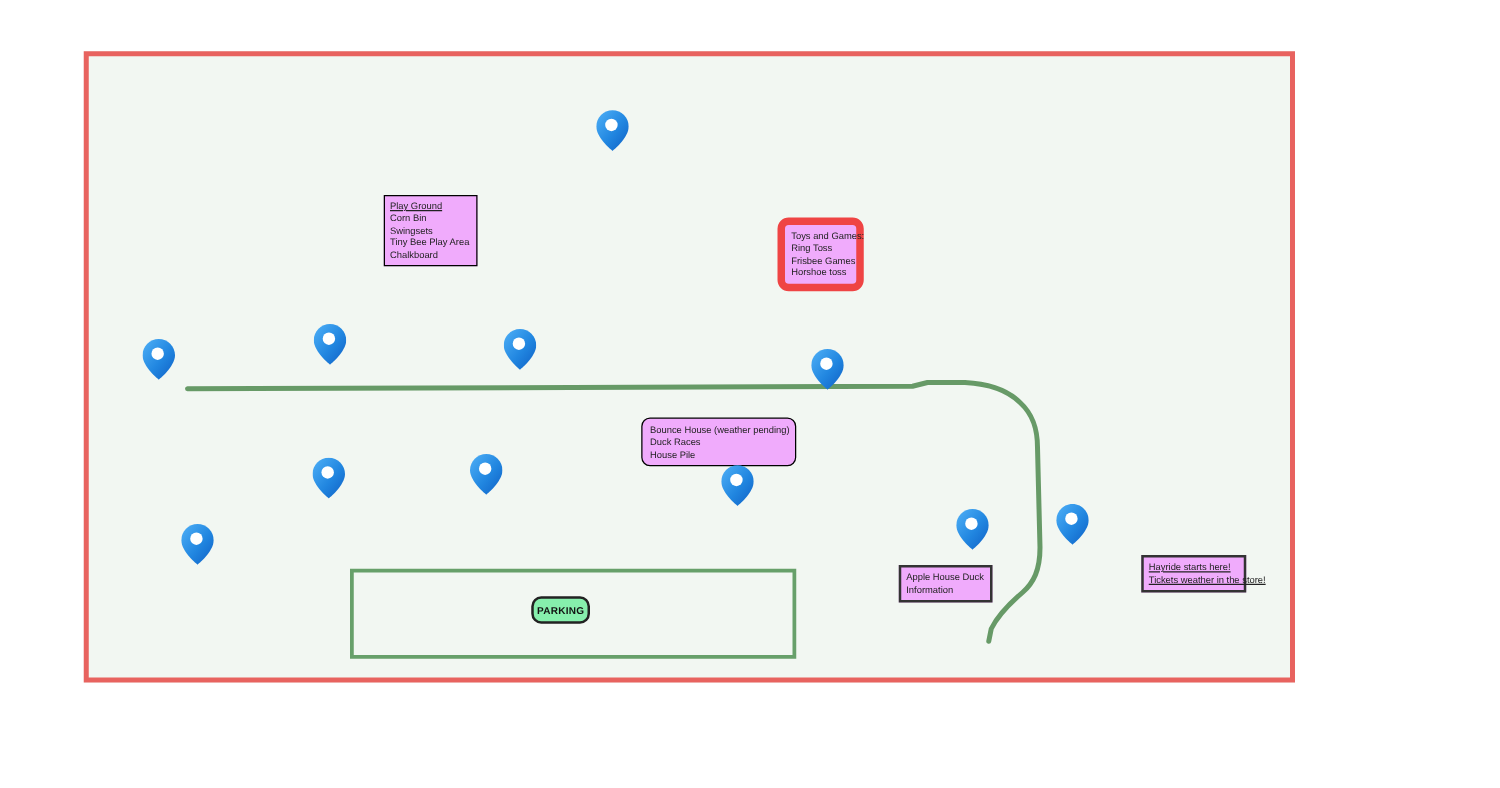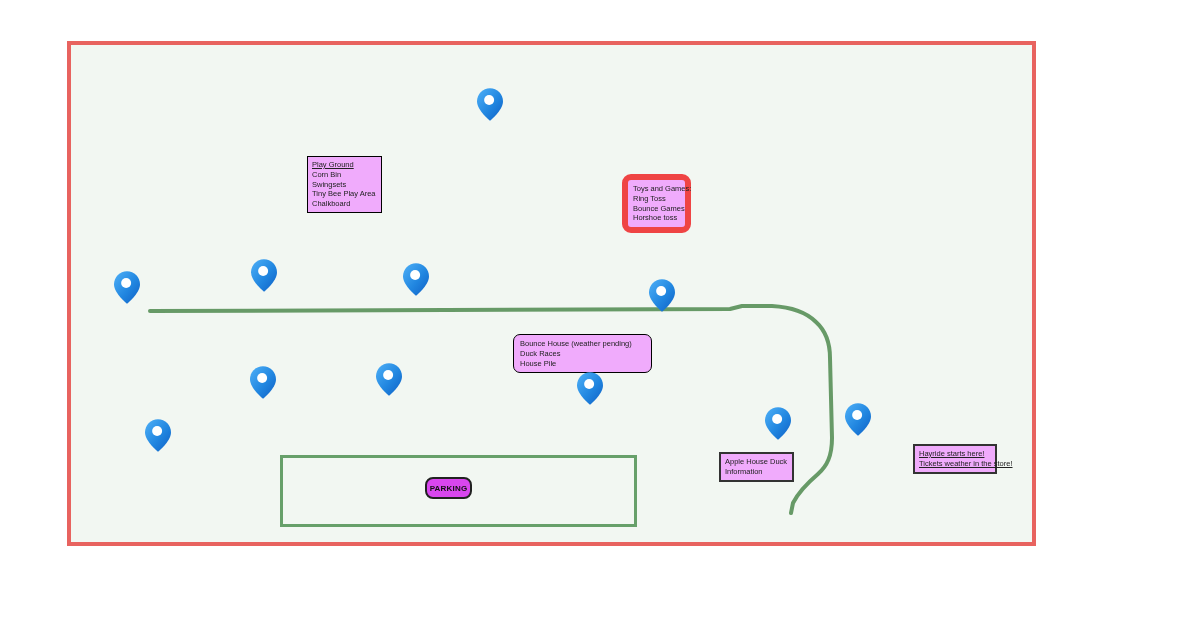--- a/index.html
+++ b/index.html
@@ -35,21 +35,21 @@
     border: 3px solid #67a06a;
     background: transparent;
   }
   .parking-pill {
     position: absolute;
     left: 425px; top: 477px;
     width: 47px; height: 22px;
     box-sizing: border-box;
     border: 2px solid #222222;
     border-radius: 8px;
-    background: #d946ef;
+    background: #86efac;
     display: flex; align-items: center; justify-content: center;
     font-size: 8px; font-weight: bold; letter-spacing: 0.2px;
     color: #111;
   }
 
   .label-box {
     position: absolute;
     box-sizing: border-box;
     background: #f0abfc;
     color: #222;
@@ -64,21 +64,21 @@
     left: 307px; top: 156px; width: 75px;
     border: 1px solid #000000;
   }
   #box-toys {
     left: 622px; top: 174px; width: 69px;
     border: 6px solid #ef4444;
     border-radius: 9px;
     padding: 4px 5px;
   }
   #box-bounce {
-    left: 513px; top: 334px; width: 139px;
+    left: 513px; top: 334px; width: 124px;
     border: 1px solid #000000;
     border-radius: 7px;
     padding: 4px 6px;
   }
   #box-apple {
     left: 719px; top: 452px; width: 75px;
     border: 2px solid #333333;
   }
   #box-hayride {
     left: 913px; top: 444px; width: 84px;
@@ -127,21 +127,21 @@
     <span class="line underlined">Play Ground</span>
     <span class="line">Corn Bin</span>
     <span class="line">Swingsets</span>
     <span class="line">Tiny Bee Play Area</span>
     <span class="line">Chalkboard</span>
   </div>
 
   <div class="label-box" id="box-toys">
     <span class="line">Toys and Games:</span>
     <span class="line">Ring Toss</span>
-    <span class="line">Bounce Games</span>
+    <span class="line">Frisbee Games</span>
     <span class="line">Horshoe toss</span>
   </div>
 
   <div class="label-box" id="box-bounce">
     <span class="line">Bounce House (weather pending)</span>
     <span class="line">Duck Races</span>
     <span class="line">House Pile</span>
   </div>
 
   <div class="label-box" id="box-apple">

